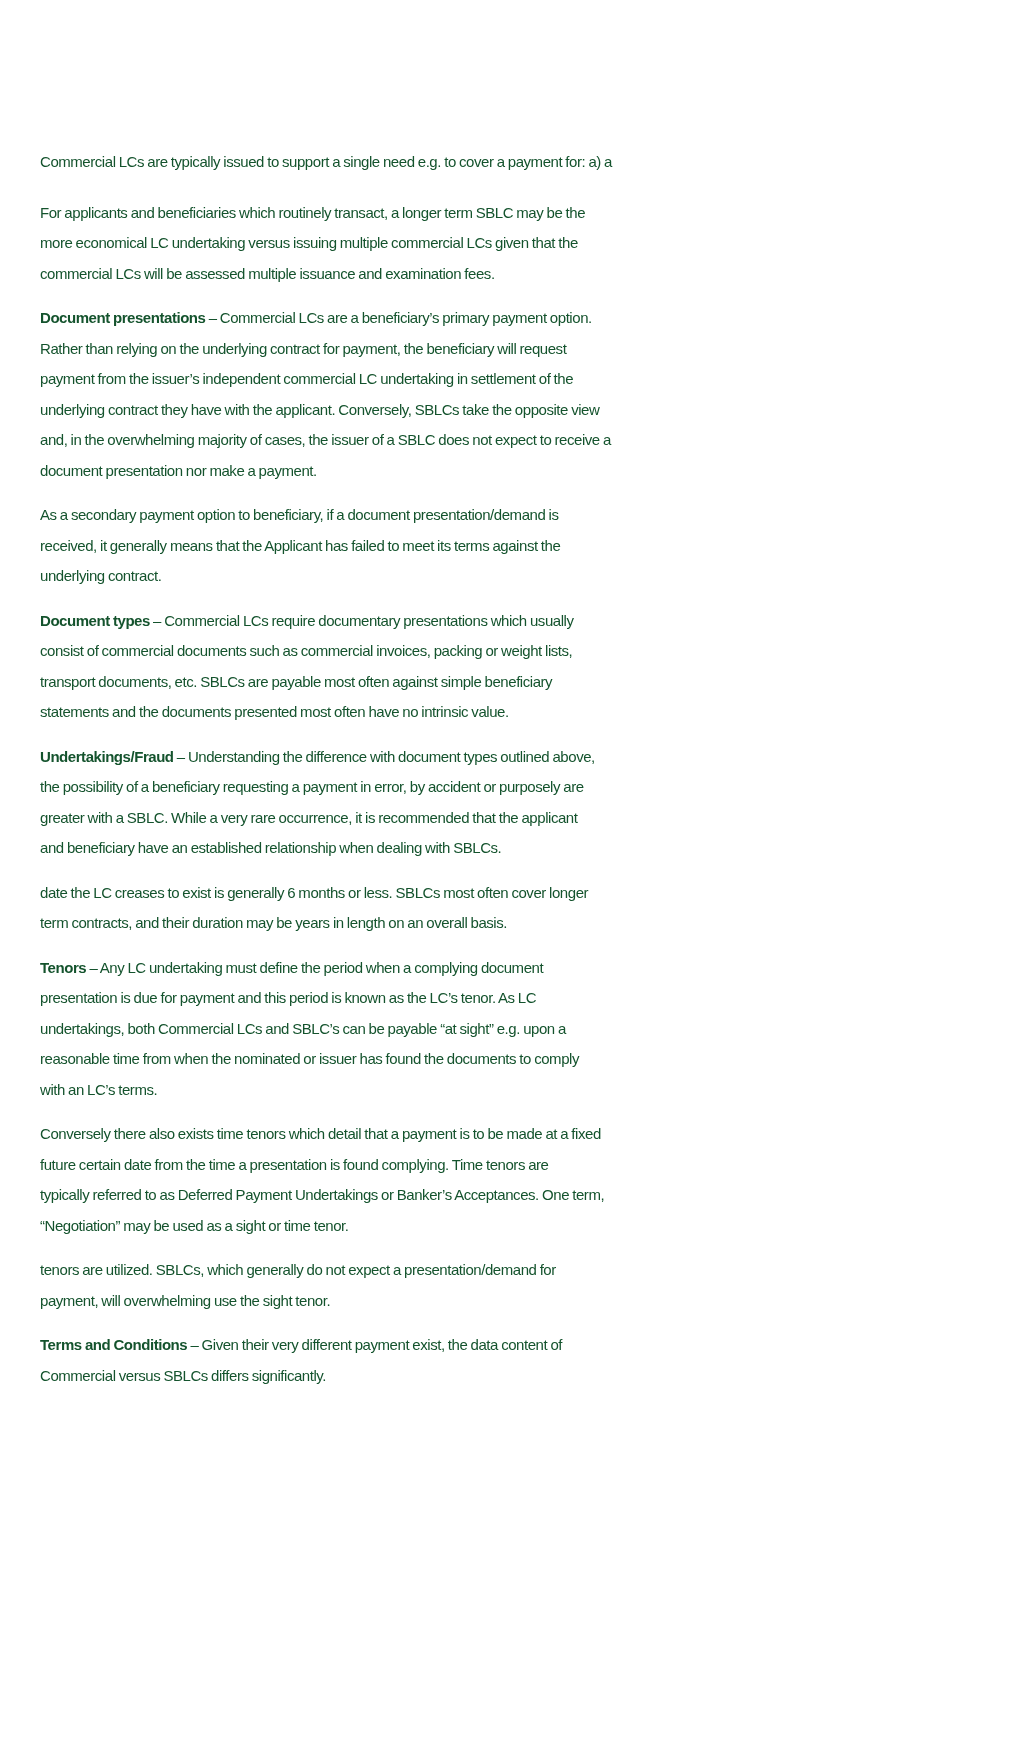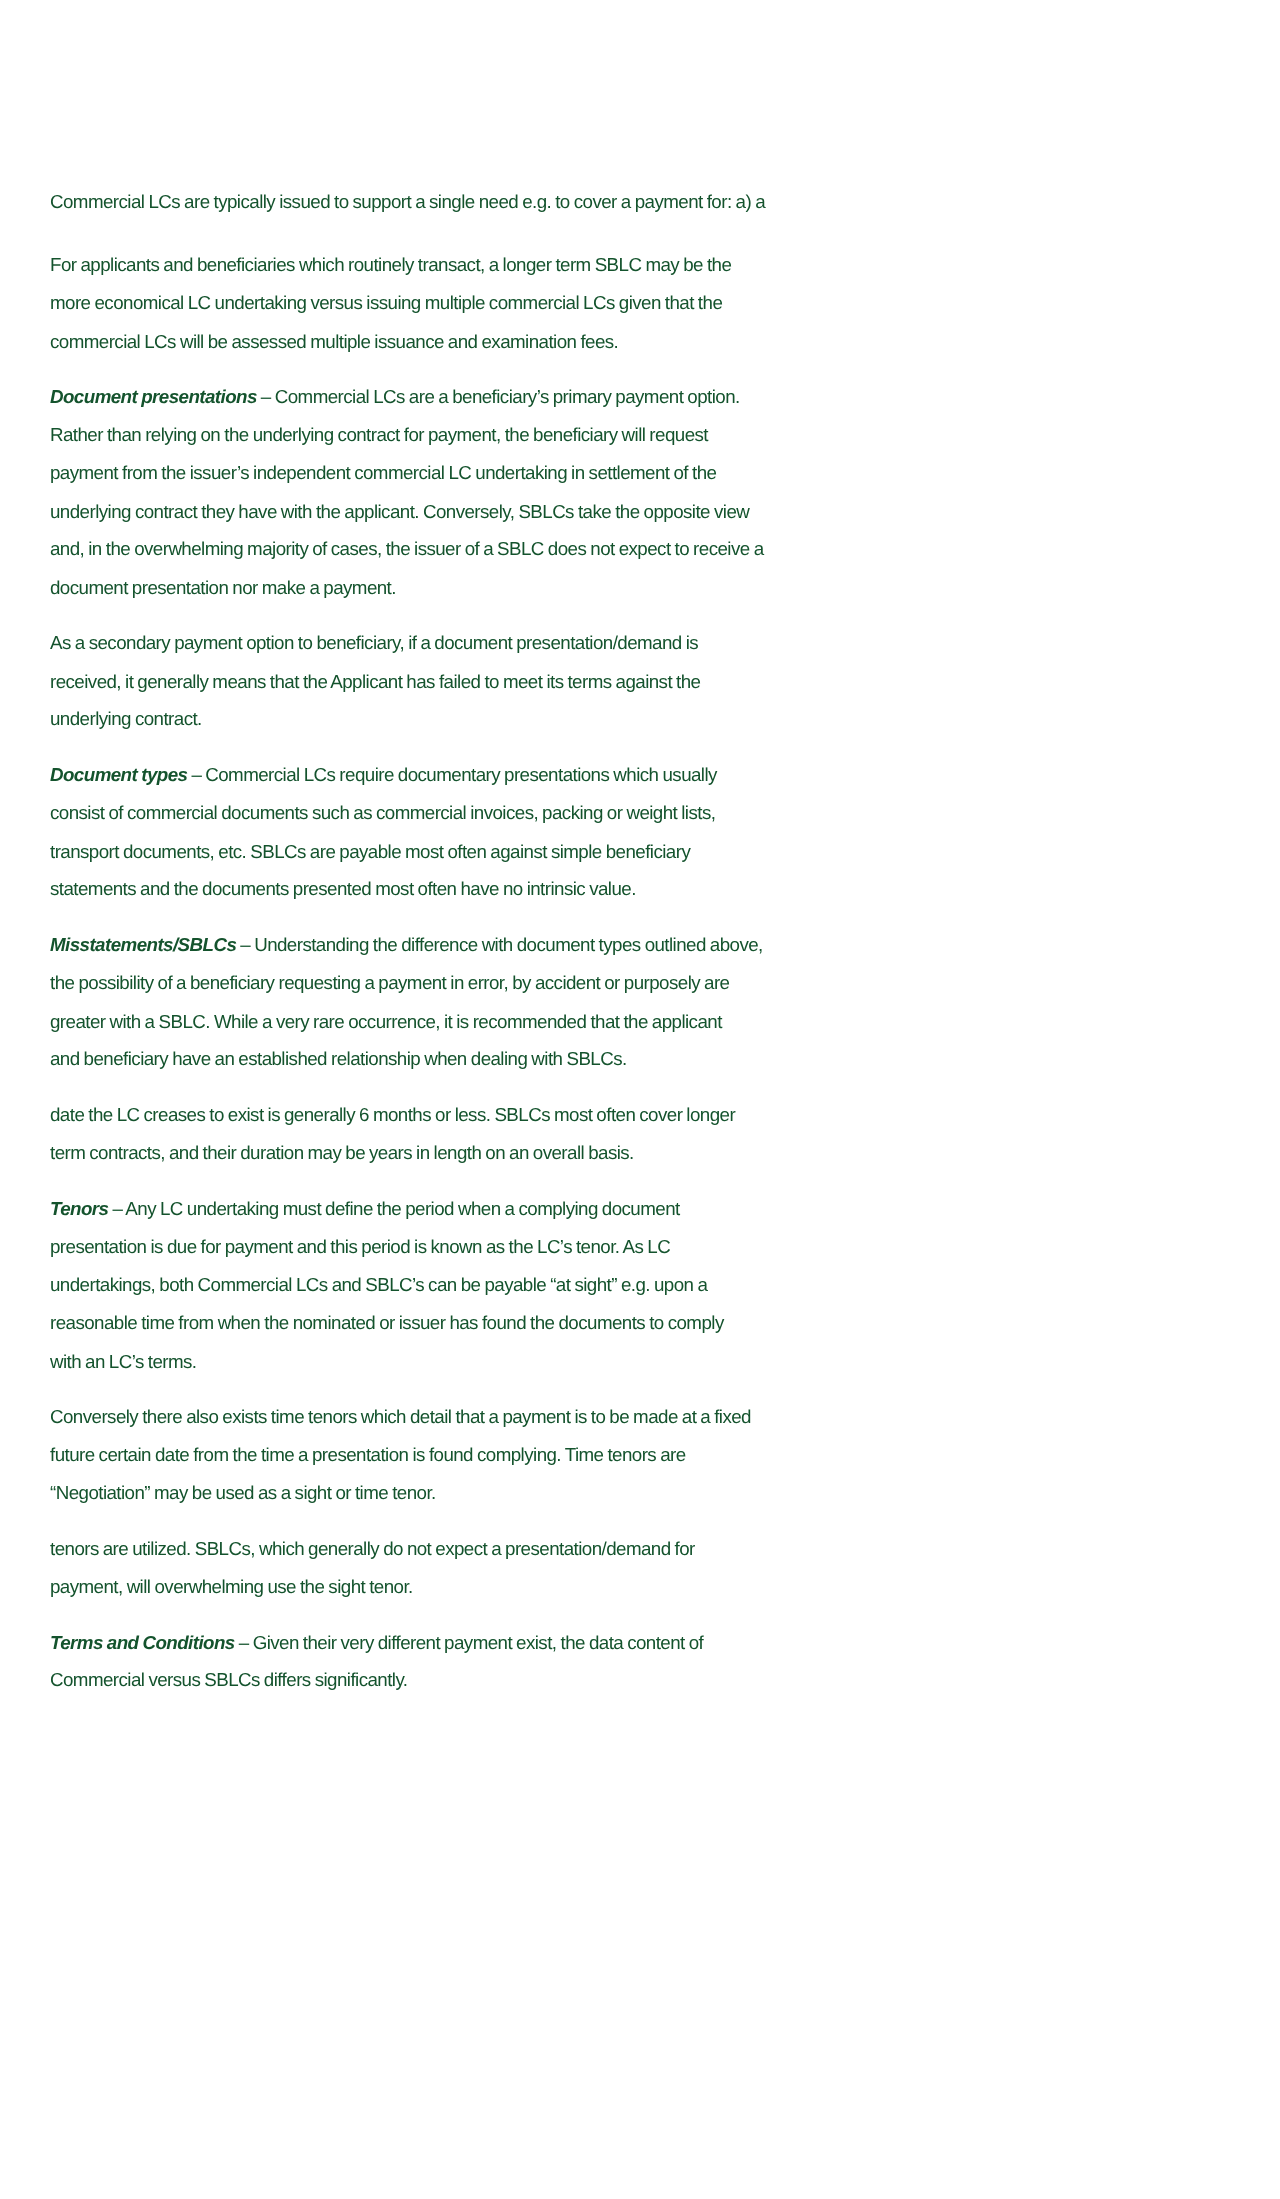--- a/index.html
+++ b/index.html
@@ -30,21 +30,20 @@
     }
     .para.first {
       margin-bottom: 20px;
     }
     .line {
       display: block;
       white-space: nowrap;
     }
     .heading {
       font-weight: bold;
-      font-style: italic;
     }
   </style>
 </head>
 <body>
 
 <div class="page">
 
   <p class="para first">
     <span class="line">Commercial LCs are typically issued to support a single need e.g. to cover a payment for: a) a</span>
   </p>
@@ -71,21 +70,21 @@
   </p>
 
   <p class="para">
     <span class="line"><span class="heading">Document types</span><span> – Commercial LCs require documentary presentations which usually</span></span>
     <span class="line">consist of commercial documents such as commercial invoices, packing or weight lists,</span>
     <span class="line">transport documents, etc.  SBLCs are payable most often against simple beneficiary</span>
     <span class="line">statements and the documents presented most often have no intrinsic value.</span>
   </p>
 
   <p class="para">
-    <span class="line"><span class="heading">Misstatements/SBLCs</span><span> – Understanding the difference with document types outlined  above,</span></span>
+    <span class="line"><span class="heading">Undertakings/Fraud</span><span> – Understanding the difference with document types outlined  above,</span></span>
     <span class="line">the possibility of a beneficiary requesting a payment in error, by accident or purposely are</span>
     <span class="line">greater with a SBLC.  While a very rare occurrence, it is recommended that the applicant</span>
     <span class="line">and beneficiary have an established relationship when dealing with SBLCs.</span>
   </p>
 
   <p class="para">
     <span class="line">date the LC creases to exist is generally 6 months or less. SBLCs most often cover longer</span>
     <span class="line">term contracts, and their duration may be years in length on an overall basis.</span>
   </p>
 
@@ -93,20 +92,21 @@
     <span class="line"><span class="heading">Tenors</span><span> – Any LC undertaking must define the period when a complying document</span></span>
     <span class="line">presentation is due for payment and this period is known as the LC’s tenor.  As LC</span>
     <span class="line">undertakings, both Commercial LCs and SBLC’s can be payable “at sight” e.g. upon a</span>
     <span class="line">reasonable time from when the nominated or issuer has found the documents to comply</span>
     <span class="line">with an LC’s terms.</span>
   </p>
 
   <p class="para">
     <span class="line">Conversely there also exists time tenors which detail that a payment is to be made at a fixed</span>
     <span class="line">future certain date from the time a presentation is found complying.  Time tenors are</span>
+    <span class="line">typically referred to as Deferred Payment Undertakings or Banker’s Acceptances.  One term,</span>
     <span class="line">“Negotiation” may be used as a sight or time tenor.</span>
   </p>
 
   <p class="para">
     <span class="line">tenors are utilized.  SBLCs, which generally do not expect a presentation/demand for</span>
     <span class="line">payment, will overwhelming use the sight tenor.</span>
   </p>
 
   <p class="para">
     <span class="line"><span class="heading">Terms and Conditions</span><span> – Given their very different payment exist, the data content of</span></span>

